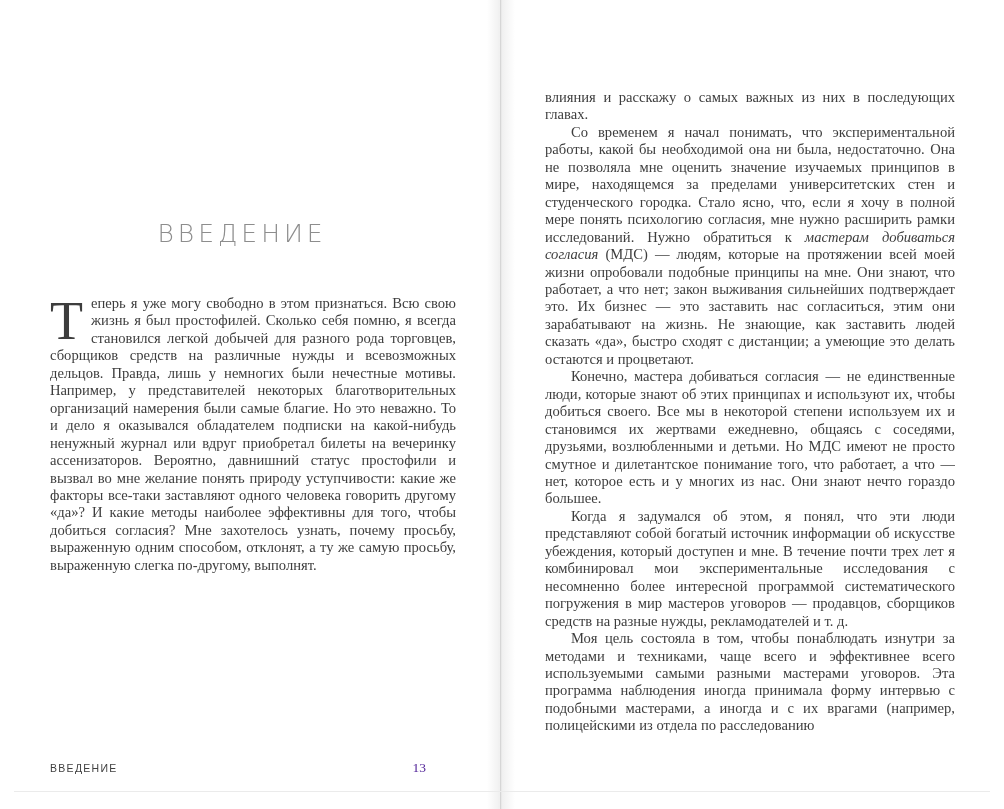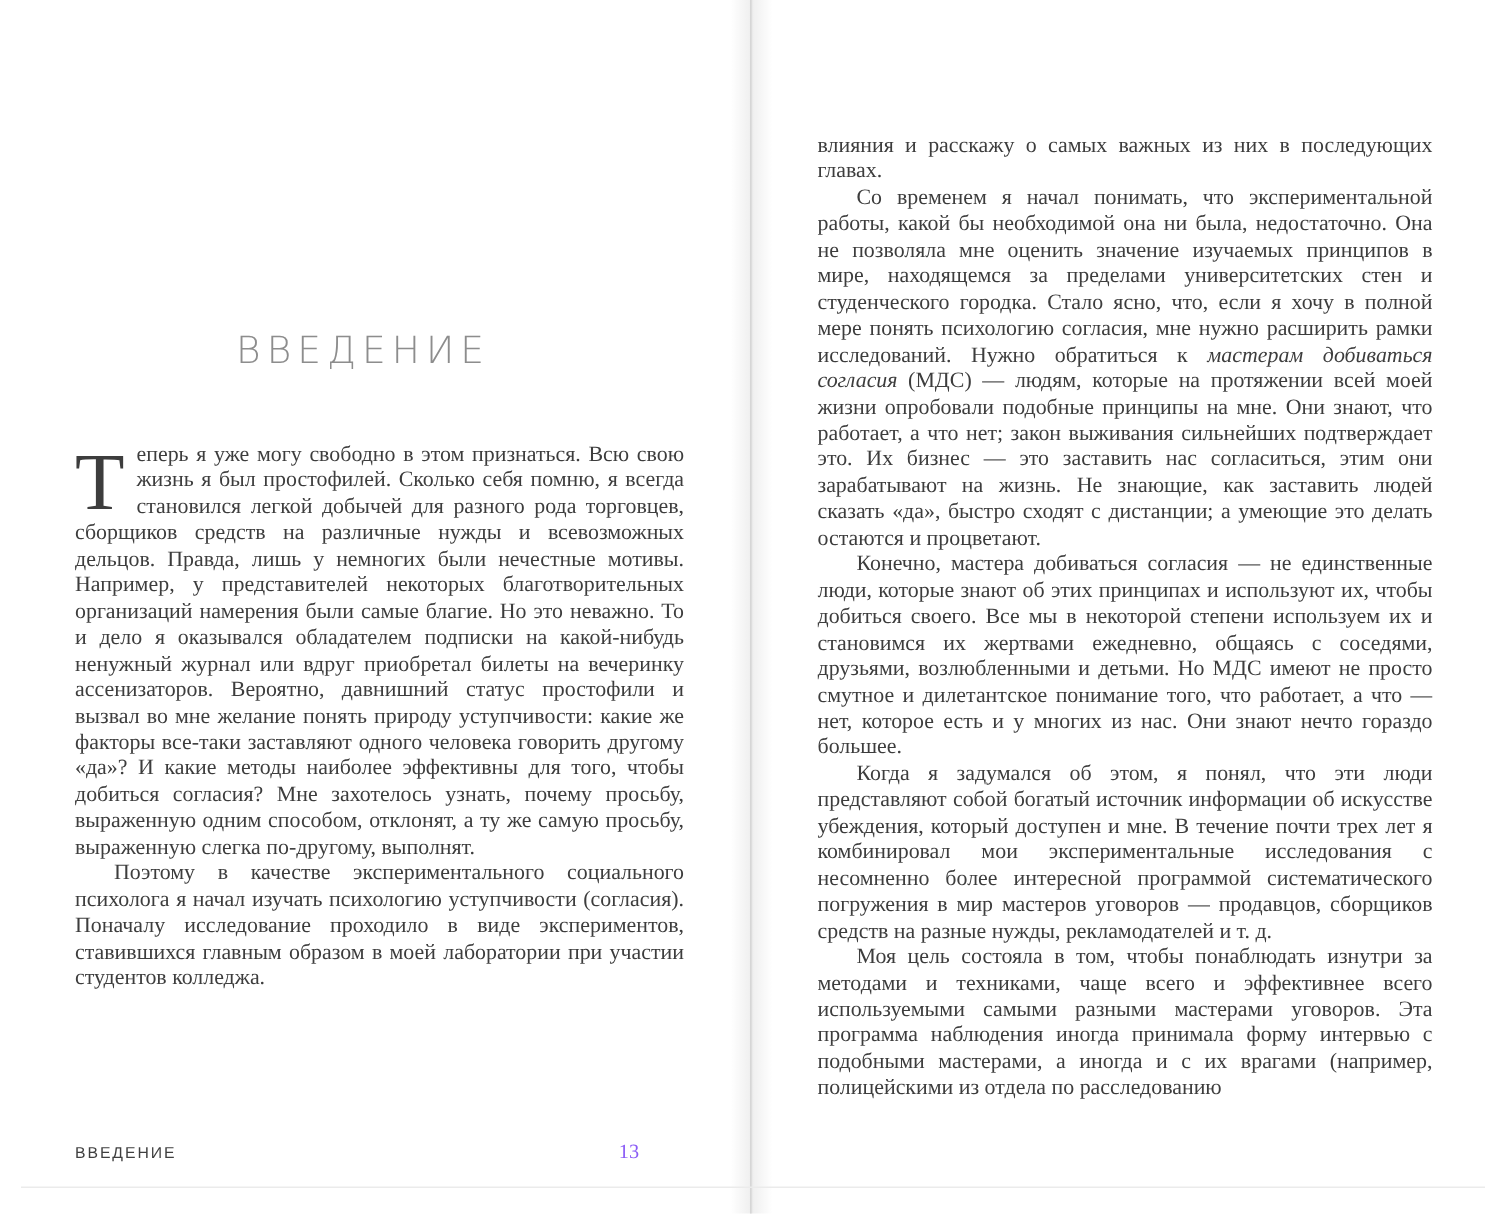--- a/index.html
+++ b/index.html
@@ -64,21 +64,21 @@
   }
   .running-head {
     font-family: "Liberation Sans", sans-serif;
     font-size: 10.5px;
     letter-spacing: 1.3px;
     color: #3f3f3f;
   }
   .page-num {
     font-family: "Liberation Serif", serif;
     font-size: 13.5px;
-    color: #8b5cf6;
+    color: #4c1d95;
   }
   .page-left  .page-num { margin-right: 30px; }
   .page-right .page-num { margin-left: 38px; }
 
   .spine-shadow {
     position: absolute;
     top: 0; bottom: 0;
     left: 487px; width: 28px;
     background: linear-gradient(to right,
       rgba(0,0,0,0) 0%,
@@ -103,21 +103,20 @@
 </head>
 <body>
 
 <div class="spread">
 
   <div class="page page-left">
     <div class="chapter-heading">ВВЕДЕНИЕ</div>
 
     <div class="body-text">
       <p class="no-indent"><span class="dropcap">Т</span><span>еперь я уже могу свободно в этом признаться. Всю свою жизнь я был простофилей. Сколько себя помню, я всегда становился легкой добычей для разного рода торговцев, сборщиков средств на различные нужды и всевозможных дельцов. Правда, лишь у немногих были нечестные мотивы. Например, у представителей некоторых благотворительных организаций намерения были самые благие. Но это неважно. То и дело я оказывался обладателем подписки на какой-нибудь ненужный журнал или вдруг приобретал билеты на вечеринку ассенизаторов. Вероятно, давнишний статус простофили и вызвал во мне желание понять природу уступчивости: какие же факторы все-таки заставляют одного человека говорить другому «да»? И какие методы наиболее эффективны для того, чтобы добиться согласия? Мне захотелось узнать, почему просьбу, выраженную одним способом, отклонят, а ту же самую просьбу, выраженную слегка по-другому, выполнят.</span></p>
-      <p>Поэтому в качестве экспериментального социального психолога я начал изучать психологию уступчивости (согласия). Поначалу исследование проходило в виде экспериментов, ставившихся главным образом в моей лаборатории при участии студентов колледжа.</p>
     </div>
 
     <div class="footer">
       <span class="running-head">ВВЕДЕНИЕ</span>
       <span class="page-num">13</span>
     </div>
   </div>
 
   <div class="spine-shadow"></div>
   <div class="spine-line"></div>

